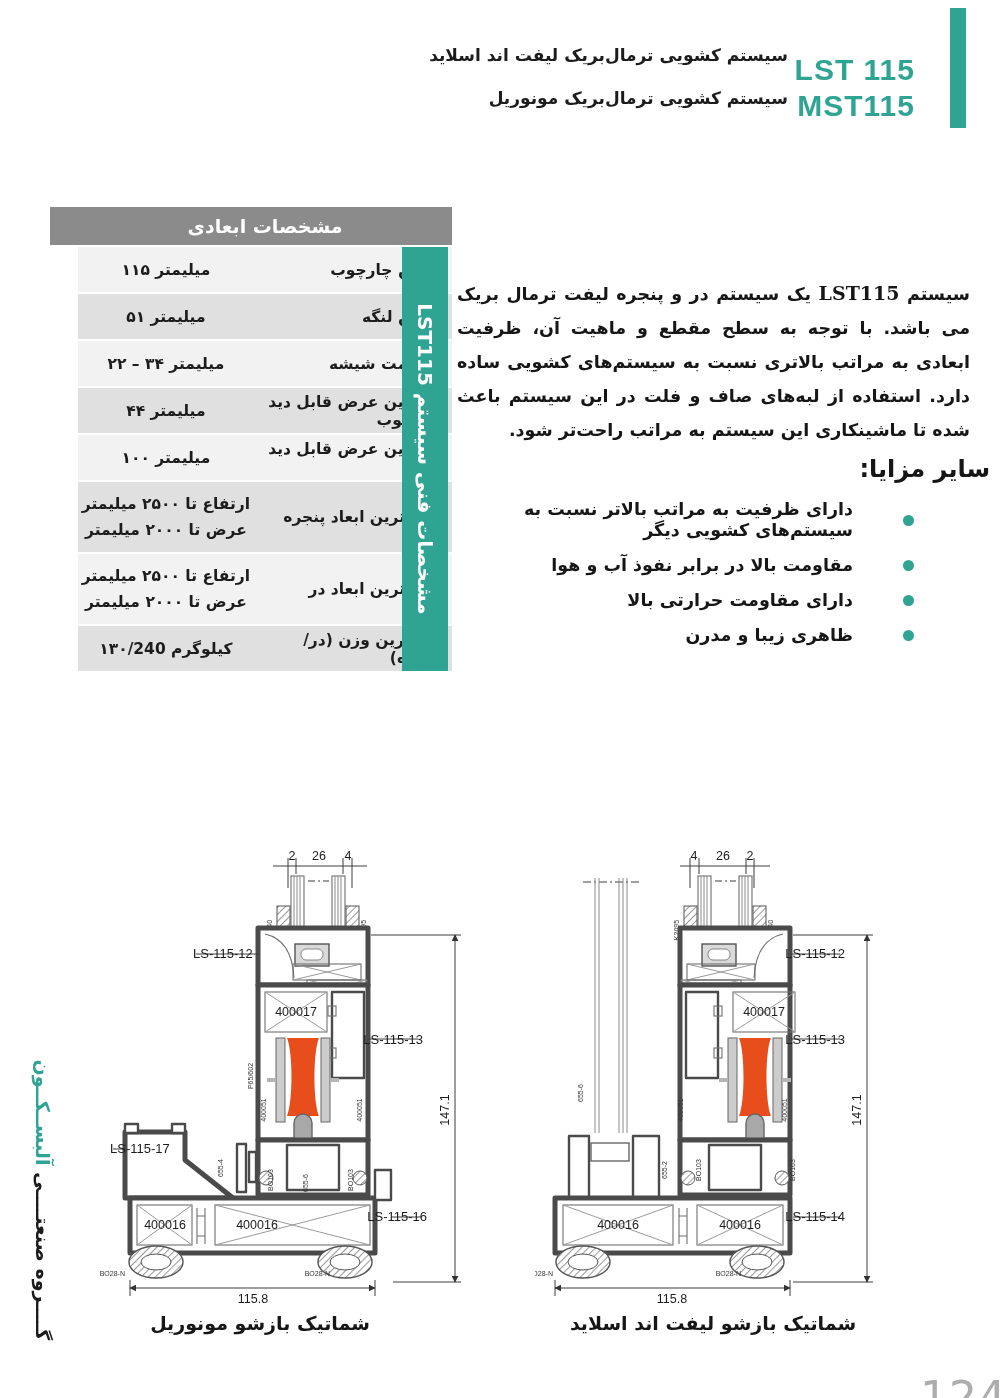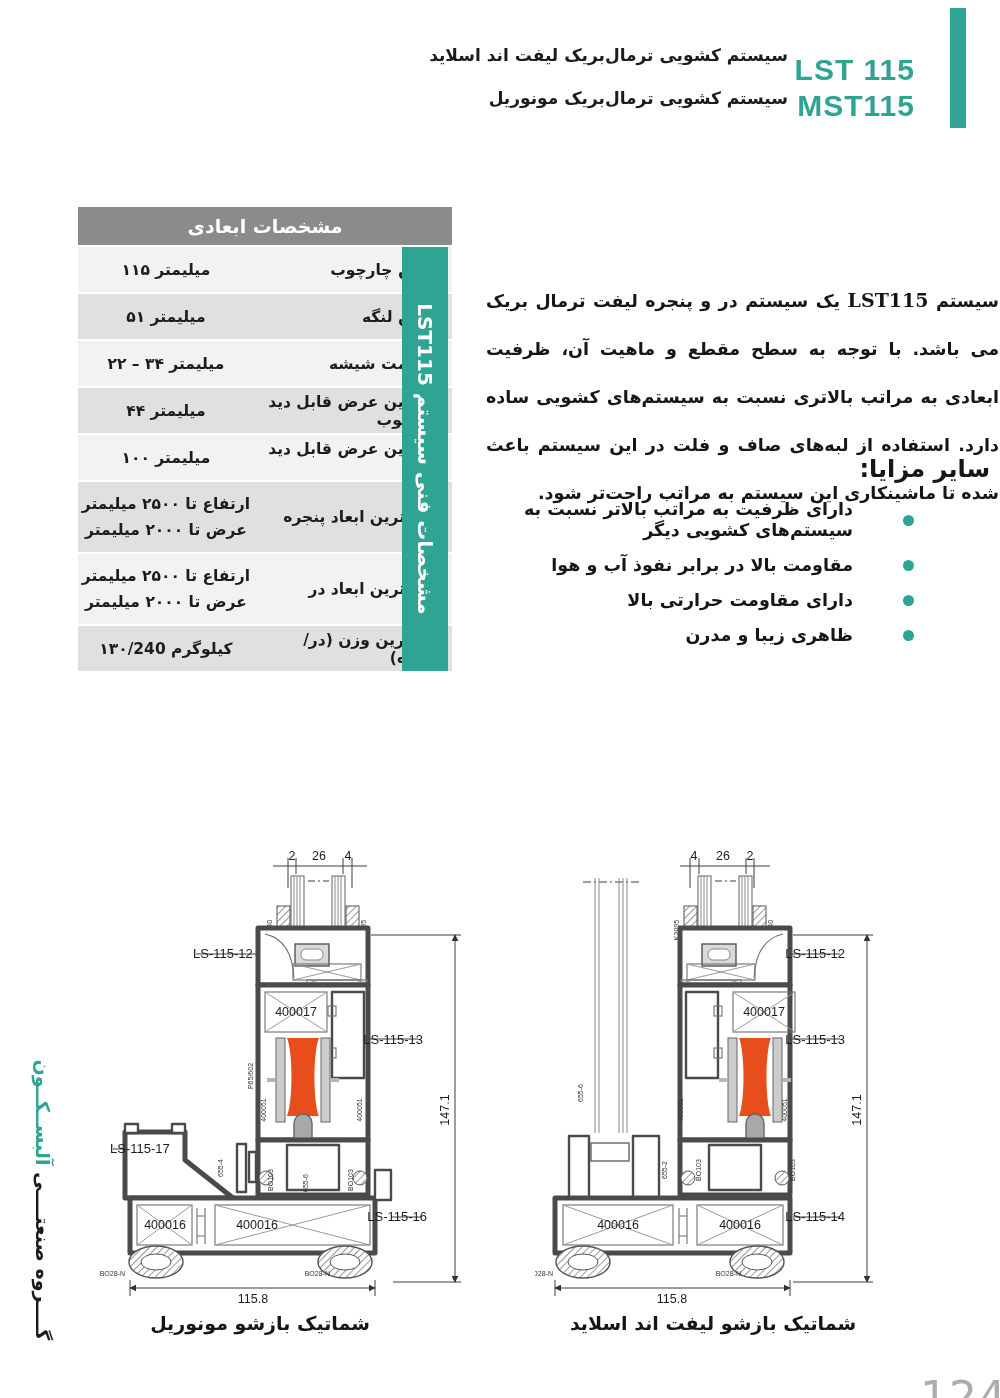--- a/index.html
+++ b/index.html
@@ -8,36 +8,36 @@
   
   .topbar{position:absolute;right:34px;top:8px;width:16px;height:120px;background:#2FA493;}
   .codes{position:absolute;right:85px;top:52px;text-align:right;direction:ltr;}
   .code{font-family:"Liberation Sans",sans-serif;font-weight:bold;font-size:30px;
         color:#2FA493;line-height:36px;letter-spacing:1px;text-align:right;}
   .descs{position:absolute;right:212px;top:44px;text-align:right;}
   .desc{font-size:17px;font-weight:bold;color:#1c1c1c;line-height:22px;margin-bottom:21px;white-space:nowrap;}
   
   .spec{position:absolute;left:28px;top:207px;width:424px;direction:rtl;}
   .spec-header{width:374px;height:38px;background:#8B8B8B;color:#fff;font-weight:bold;
-               font-size:19px;line-height:38px;text-align:center;}
+               font-size:19px;line-height:38px;text-align:center;padding-left:28px;}
   .rows{width:374px;margin-top:2px;}
   .row{display:flex;margin-bottom:2px;align-items:center;}
   .row.light{background:#F2F2F2;}
   .row.dark{background:#E0E0E0;}
   .row.h1{height:45px;}
   .row.h2{height:70px;}
   .cell-label{flex:0 0 53%;text-align:right;padding-right:13px;box-sizing:border-box;
               font-size:15.5px;font-weight:bold;color:#1c1c1c;}
   .cell-value{flex:1;text-align:center;direction:ltr;font-size:15.5px;font-weight:bold;color:#1c1c1c;line-height:26px;}
   .side-strip{position:absolute;left:402px;top:247px;width:46px;height:424px;background:#2FA493;}
   .side-strip span{position:absolute;top:50%;left:50%;transform:translate(-50%,-50%) rotate(90deg);
                    white-space:nowrap;color:#fff;font-weight:bold;font-size:20px;direction:rtl;}
   
-  .para{position:absolute;left:486px;top:276px;width:513px;direction:rtl;text-align:justify;
-        font-size:17.5px;font-weight:bold;color:#161616;line-height:48px;}
+  .para{position:absolute;left:457px;top:276px;width:513px;direction:rtl;text-align:justify;
+        font-size:17.5px;font-weight:bold;color:#161616;line-height:34px;}
   .latin-serif{font-family:"DejaVu Serif","Liberation Serif",serif;font-size:19px;font-weight:bold;}
   .adv{position:absolute;left:477px;top:455px;width:513px;direction:rtl;}
   .adv-title{font-size:24px;font-weight:bold;color:#161616;margin-bottom:16px;text-align:right;}
   .adv-item{display:flex;align-items:center;margin-bottom:14px;font-size:17.5px;font-weight:bold;
             color:#161616;padding-right:76px;line-height:21px;gap:40px;}
   .dot{flex:0 0 11px;width:11px;height:11px;border-radius:50%;background:#2FA493;margin-left:10px;}
   
   .diagram{position:absolute;}
   .caption{position:absolute;width:340px;text-align:center;font-size:19px;font-weight:bold;color:#161616;}
   svg .wall{fill:#ffffff;stroke:#4A4A4A;stroke-width:5;stroke-linejoin:round;}

